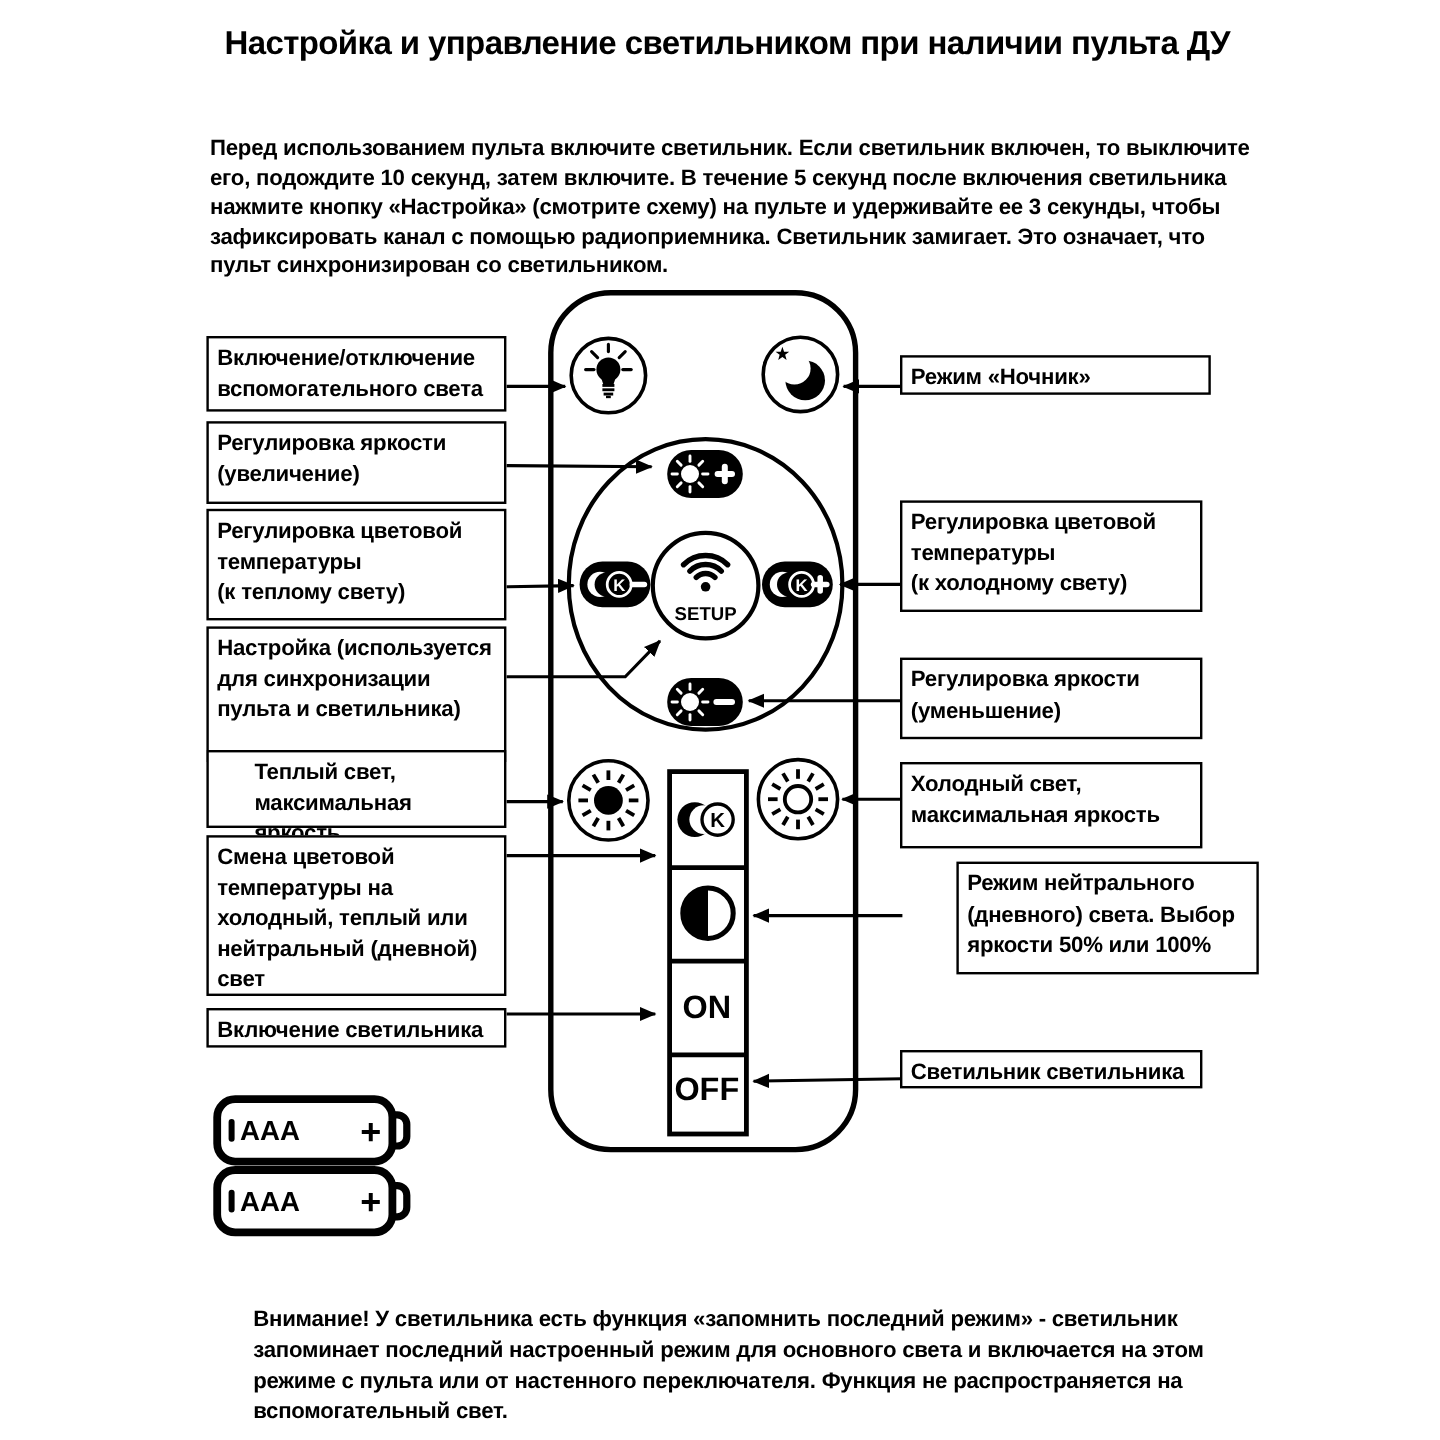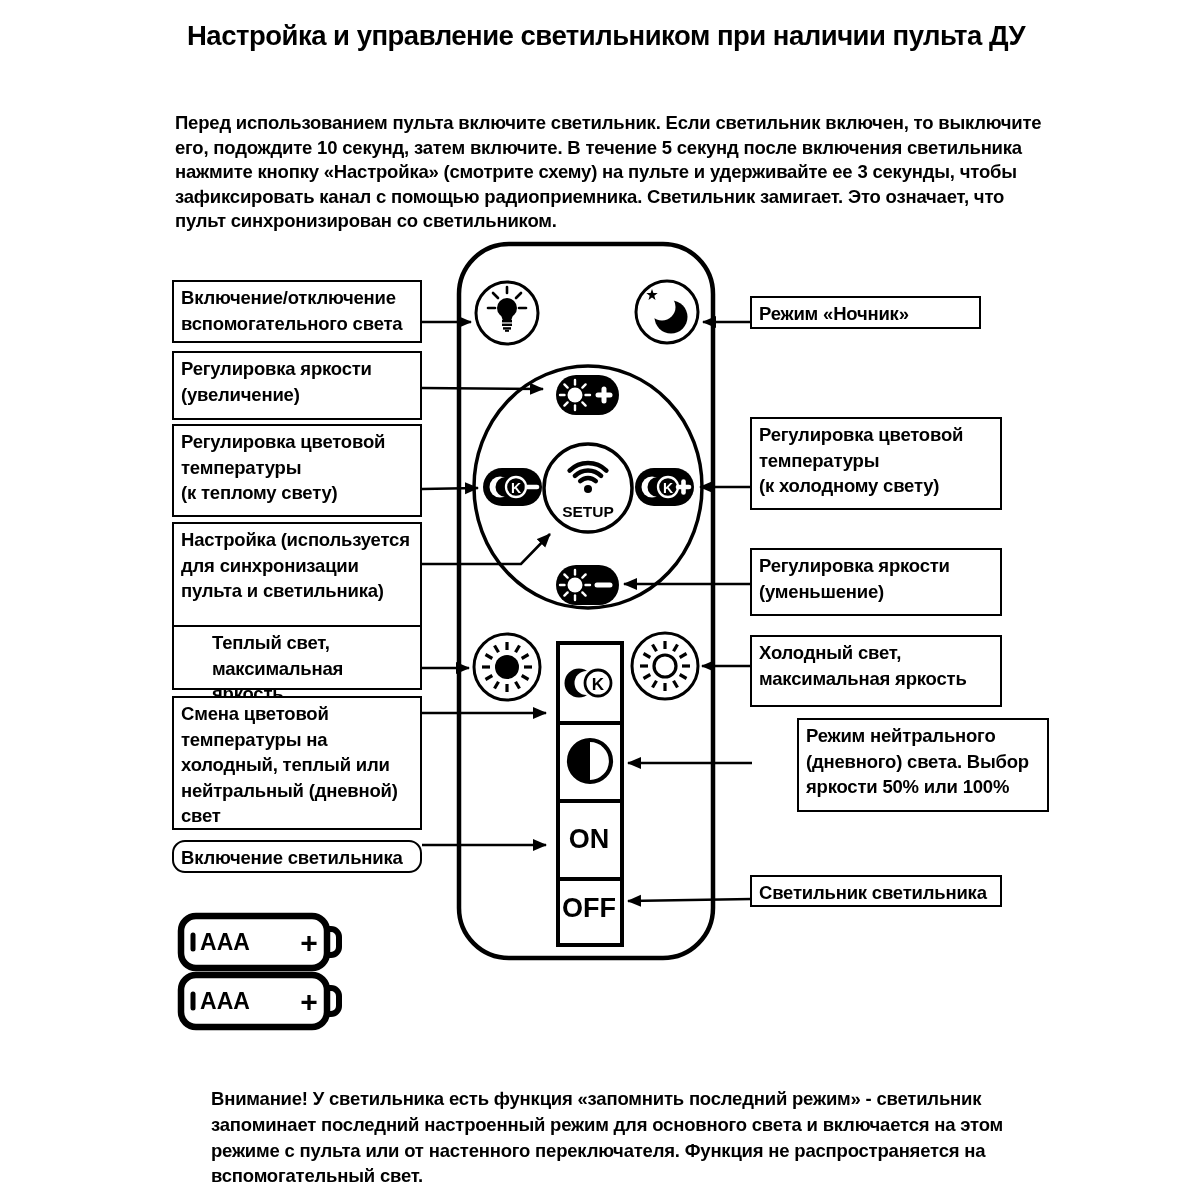--- a/index.html
+++ b/index.html
@@ -247,23 +247,23 @@
   <div class="box" style="left:172px;top:522px;width:250px;height:113px;">Настройка (используется
 для синхронизации
 пульта и светильника)</div>
   <div class="box" style="left:172px;top:625px;width:250px;height:65px;padding-left:38px;">Теплый свет,
 максимальная яркость</div>
   <div class="box" style="left:172px;top:696px;width:250px;height:134px;">Смена цветовой
 температуры на
 холодный, теплый или
 нейтральный (дневной)
 свет</div>
-  <div class="box" style="left:172px;top:840px;width:250px;height:33px;border-radius:13px;">Включение светильника</div>
-
-  <div class="box" style="left:750px;top:296px;width:231px;height:33px;">Режим «Ночник»</div>
+  <div class="box" style="left:172px;top:840px;width:250px;height:33px;">Включение светильника</div>
+
+  <div class="box" style="left:750px;top:296px;width:259px;height:33px;">Режим «Ночник»</div>
   <div class="box" style="left:750px;top:417px;width:252px;height:93px;">Регулировка цветовой
 температуры
 (к холодному свету)</div>
   <div class="box" style="left:750px;top:548px;width:252px;height:68px;">Регулировка яркости
 (уменьшение)</div>
   <div class="box" style="left:750px;top:635px;width:252px;height:72px;">Холодный свет,
 максимальная яркость</div>
   <div class="box" style="left:750px;top:718px;width:252px;height:94px;margin-left:47px;">Режим нейтрального
 (дневного) света. Выбор
 яркости 50% или 100%</div>

